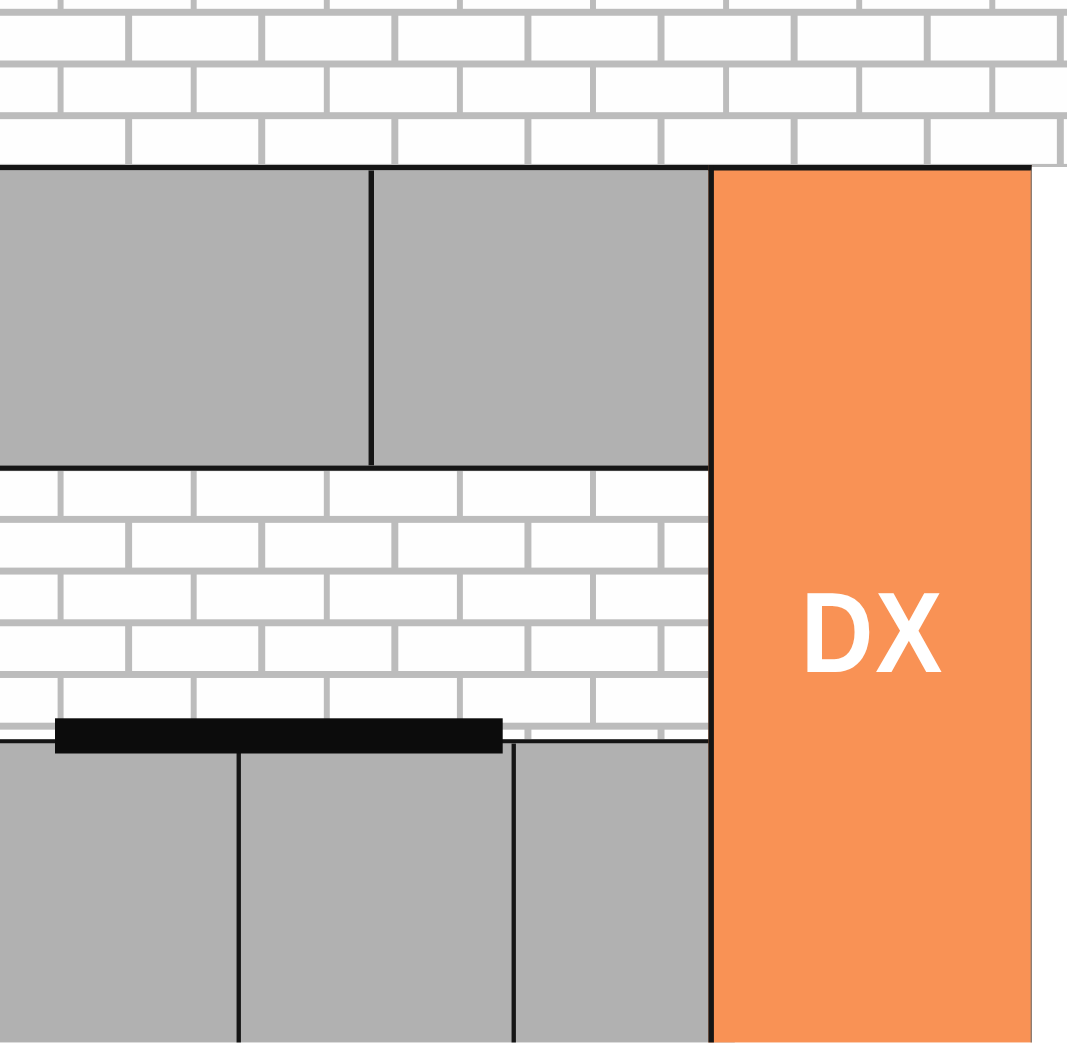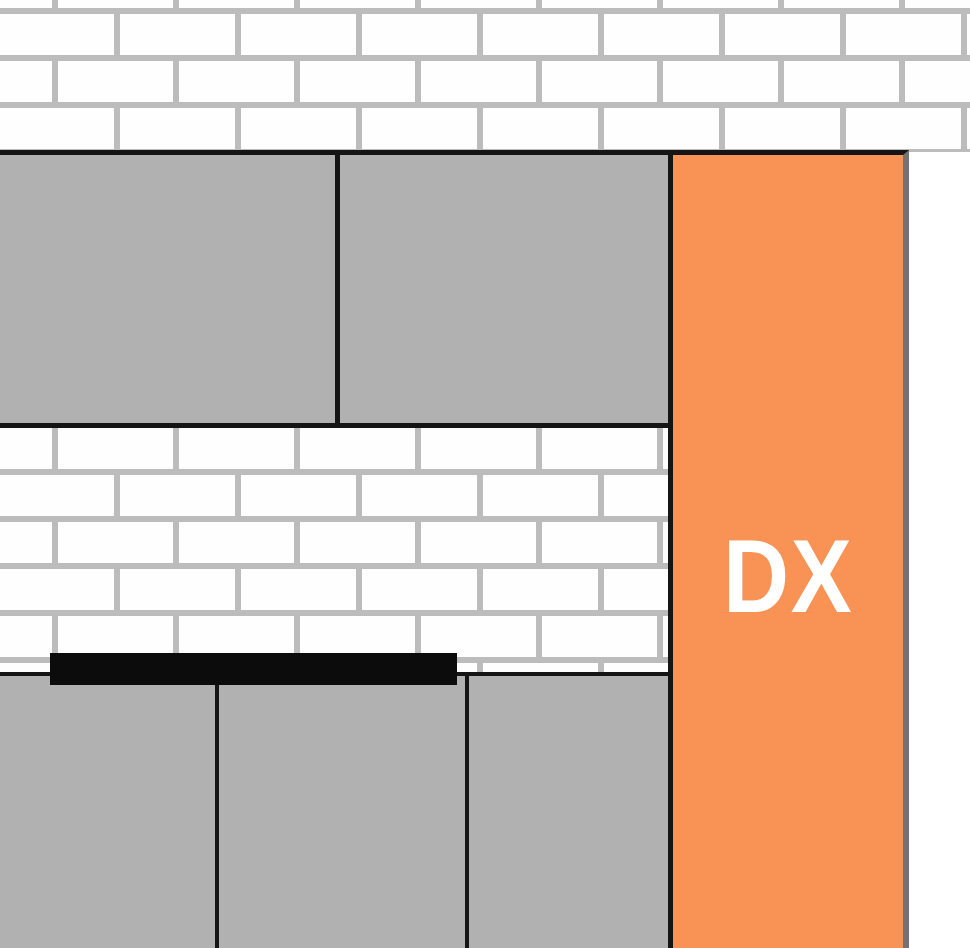--- a/index.html
+++ b/index.html
@@ -32,24 +32,24 @@
     left: 0; top: 672px; width: 668px; height: 276px;
     border-top: 4px solid #151515;
     display: flex; z-index: 2;
   }
   .lower-a { width: 215px; height: 100%; }
   .lower-b { width: 250px; height: 100%; border-left: 4px solid #151515; }
   .lower-c { flex: 1; height: 100%; border-left: 4px solid #151515; }
 
   
   .dx-panel {
-    left: 668px; top: 150px; width: 241px; height: 798px;
+    left: 644px; top: 150px; width: 294px; height: 798px;
     border-top: 5px solid #151515;
     border-left: 5px solid #151515;
-    border-right: 6px solid #737373;
+    border-right: 1px solid #737373;
     display: flex; align-items: center; justify-content: center;
     z-index: 2;
   }
   .dx-label {
     font-weight: bold;
     font-size: 104px;
     line-height: 1;
     color: #ffffff;
     letter-spacing: 2px;
     transform: translateY(24px) scaleX(0.88);

